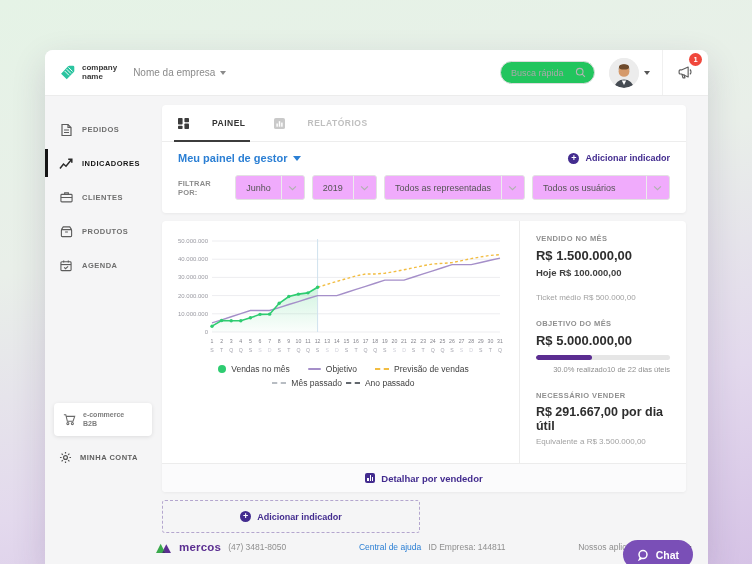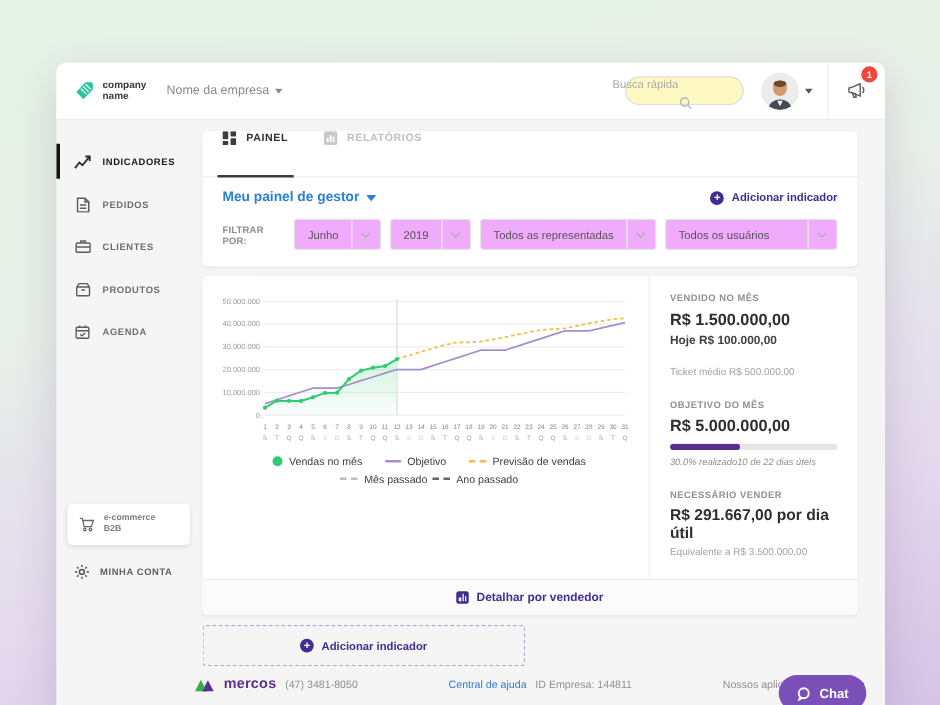--- a/index.html
+++ b/index.html
@@ -17,21 +17,21 @@
   
   .hdr { height:46px; background:#fff; border-bottom:1px solid #ececec; display:flex; align-items:center; position:relative; }
   .logo { display:flex; align-items:center; gap:6px; padding-left:14px; }
   .logo-name { font-size:8px; font-weight:800; color:#3a3a3a; line-height:1.1; }
   .company-sel { margin-left:16px; font-size:10px; color:#8a8a8a; display:flex; align-items:center; gap:5px; cursor:pointer; }
   .caret { width:0; height:0; border-left:3.5px solid transparent; border-right:3.5px solid transparent; border-top:4px solid currentColor; display:inline-block; }
   .hdr-spacer { flex:1; }
   .hdr-nav { display:flex; align-items:center; gap:20px; margin-right:18px; }
   .hdr-link { font-size:8.5px; font-weight:700; letter-spacing:.4px; color:#9a9a9a; cursor:pointer; }
   .hdr-link.active { color:#3a3a3a; }
-  .search { width:95px; height:23px; border:1px solid #ddd; border-radius:12px; display:flex; align-items:center; padding:0 8px 0 10px; gap:5px; margin-right:14px; background:#fef9c3;flex-direction:column; }
+  .search { width:95px; height:23px; border:1px solid #ddd; border-radius:12px; display:flex; align-items:center; padding:0 8px 0 10px; gap:5px; margin-right:14px; background:#22c55e; }
   .search input { border:0; outline:0; flex:1; min-width:0; font-size:9px; color:#555; font-family:inherit; background:transparent; }
   .search input::placeholder { color:#a9a9a9; }
   .avatar-wrap { display:flex; align-items:center; gap:5px; margin-right:12px; cursor:pointer; }
   .avatar { width:30px; height:30px; border-radius:50%; overflow:hidden; background:#ececec; }
   .bell-box { width:46px; align-self:stretch; border-left:1px solid #f0f0f0; display:flex; align-items:center; justify-content:center; position:relative; }
   .badge { position:absolute; top:3px; right:6px; min-width:13px; height:13px; border-radius:7px; background:#f0473c; color:#fff; font-size:7.5px; font-weight:700; display:flex; align-items:center; justify-content:center; }
   
   .bodyrow { display:flex; height:468px; }
   .side { width:115px; position:relative; padding-top:16px; flex-shrink:0; }
   .side-item { height:34px; display:flex; align-items:center; gap:9px; padding-left:14px; position:relative; cursor:pointer; }
@@ -40,21 +40,21 @@
   .side-item.active::before { content:""; position:absolute; left:0; top:3px; width:3px; height:28px; background:#141414; }
   .sicon { width:14px; display:flex; justify-content:center; }
   .ecom-card { position:absolute; left:9px; top:307px; width:98px; height:33px; background:#fff; border-radius:4px; box-shadow:0 1px 4px rgba(0,0,0,.10); display:flex; align-items:center; gap:7px; padding:0 9px; cursor:pointer; }
   .ecom-txt { font-size:7px; font-weight:700; color:#7d7d7d; line-height:1.25; }
   .account { position:absolute; left:14px; top:355px; display:flex; align-items:center; gap:8px; cursor:pointer; }
   .account .slabel { font-size:7.5px; font-weight:700; letter-spacing:.5px; color:#5f5f5f; }
   
   .main { flex:1; padding:9px 23px 0 2px; position:relative; }
   .card { background:#fff; border-radius:4px; box-shadow:0 1px 3px rgba(0,0,0,.05); }
   .tabs-row { height:37px; border-bottom:1px solid #ededed; display:flex; align-items:center; gap:28px; padding:0 16px; }
-  .tab { display:flex; gap:8px; font-size:8.5px; font-weight:700; letter-spacing:.5px; color:#bfbfbf; position:relative; height:100%; cursor:pointer; }
+  .tab { display:flex; align-items:center; gap:23px; font-size:8.5px; font-weight:700; letter-spacing:.5px; color:#bfbfbf; position:relative; height:100%; cursor:pointer; }
   .tab.active { color:#333; }
   .tab.active::after { content:""; position:absolute; left:-4px; right:-4px; bottom:-1px; height:2px; background:#3c3c3c; }
   .row2 { display:flex; align-items:center; padding:10px 16px 3px; }
   .panel-sel { font-size:11px; font-weight:700; color:#2b7fd4; display:flex; align-items:center; gap:6px; cursor:pointer; }
   .panel-sel .caret { border-top-width:5px; border-left-width:4px; border-right-width:4px; }
   .add-link { margin-left:auto; display:flex; align-items:center; gap:6px; cursor:pointer; }
   .add-link .lbl, .purple-lbl { font-size:9px; font-weight:700; color:#432c8f; }
   .plus-circle { width:11px; height:11px; border-radius:50%; background:#432c8f; color:#fff; font-size:9px; line-height:10px; text-align:center; font-weight:700; flex-shrink:0; }
   .filter-row { display:flex; align-items:center; gap:7px; padding:8px 16px 13px; }
   .filter-label { font-size:7.5px; font-weight:700; color:#8c8c8c; letter-spacing:.2px; }
@@ -76,21 +76,21 @@
   .sw-line { width:13px; height:2px; border-radius:1px; }
   .sw-dash { width:14px; height:0; border-top:2px dashed #999; }
   .stats { width:167px; border-left:1px solid #ececec; padding:13px 16px 0; flex-shrink:0; }
   .stat-label { font-size:7.5px; font-weight:700; color:#8f8f8f; letter-spacing:.4px; margin-bottom:5px; }
   .stat-big { font-size:13px; font-weight:800; color:#2e2e2e; margin-bottom:4px; }
   .stat-mid { font-size:9.5px; font-weight:700; color:#3f3f3f; margin-bottom:15px; }
   .stat-small { font-size:8px; color:#a2a2a2; }
   .stat-block { margin-bottom:17px; }
   .progress { margin-top:7px; height:5px; background:#e6e6e6; border-radius:3px; overflow:hidden; }
   .progress-fill { height:100%; background:#5b2d91; border-radius:3px; }
-  .prog-row { display:flex; justify-content:flex-start; margin-top:5px; font-size:7.5px; color:#8f8f8f;font-style:italic; }
+  .prog-row { display:flex; justify-content:flex-end; margin-top:5px; font-size:7.5px; color:#8f8f8f; }
   .c2-foot { border-top:1px solid #ececec; height:29px; background:#fbfbfc; display:flex; align-items:center; justify-content:center; gap:6px; border-radius:0 0 4px 4px; cursor:pointer; }
   .mini-chart-ic { width:10px; height:10px; border-radius:2px; background:#432c8f; display:flex; align-items:flex-end; justify-content:center; gap:1px; padding:2px 2px; }
   .mini-chart-ic i { display:block; width:1.5px; background:#fff; }
   .detail-lbl { font-size:9.5px; font-weight:700; color:#432c8f; }
   .dash-box { margin-top:8px; width:258px; height:33px; border:1.5px dashed #b4a6ce; border-radius:3px; display:flex; align-items:center; justify-content:center; gap:6px; cursor:pointer; }
   
   .foot { position:absolute; left:110px; right:15px; bottom:5px; height:24px; display:flex; align-items:center; gap:7px; font-size:8.5px; color:#8f8f8f; }
   .mercos-word { font-size:11.5px; font-weight:800; color:#5b2f91; letter-spacing:.2px; }
   .foot .sep-auto { margin-left:auto; }
   .help-link { color:#2b7fd4; cursor:pointer; }
@@ -161,39 +161,39 @@
             <path d="M4.6 9.6 l1 3.4 h1.9 l-1-3.2"></path>
           </svg>
       </span>
       <span class="badge">1</span>
     </div>
   </div>
 
   <div class="bodyrow">
 
     <div class="side">
-      <div class="side-item active">
-        <span class="sicon">
-          <svg width="14" height="13" viewBox="0 0 14 13" fill="none" stroke="#2b2b2b" stroke-width="1.5">
-              <polyline points="1,11.5 4.5,7 7,9.2 12.5,2.5"></polyline>
-              <polyline points="9.2,2.2 12.8,2.2 12.8,5.8"></polyline>
-            </svg>
-        </span>
-        <span class="slabel">INDICADORES</span>
-      </div>
       <div class="side-item">
         <span class="sicon">
           <svg width="11" height="13" viewBox="0 0 11 13" fill="none" stroke="#5c5c5c" stroke-width="1.2">
               <path d="M1 1.5 h6 l3 3 v8 h-9 z"></path>
               <path d="M7 1.5 v3 h3"></path>
               <line x1="3" y1="7" x2="8" y2="7"></line>
               <line x1="3" y1="9.5" x2="8" y2="9.5"></line>
             </svg>
         </span>
         <span class="slabel">PEDIDOS</span>
+      </div>
+      <div class="side-item active">
+        <span class="sicon">
+          <svg width="14" height="13" viewBox="0 0 14 13" fill="none" stroke="#2b2b2b" stroke-width="1.5">
+              <polyline points="1,11.5 4.5,7 7,9.2 12.5,2.5"></polyline>
+              <polyline points="9.2,2.2 12.8,2.2 12.8,5.8"></polyline>
+            </svg>
+        </span>
+        <span class="slabel">INDICADORES</span>
       </div>
       <div class="side-item">
         <span class="sicon">
           <svg width="13" height="12" viewBox="0 0 14 12" fill="none" stroke="#5c5c5c" stroke-width="1.2">
               <rect x="1" y="3.2" width="12" height="8" rx="1"></rect>
               <path d="M5 3 V1.5 h4 V3"></path>
               <line x1="1" y1="6.6" x2="13" y2="6.6"></line>
             </svg>
         </span>
         <span class="slabel">CLIENTES</span>

